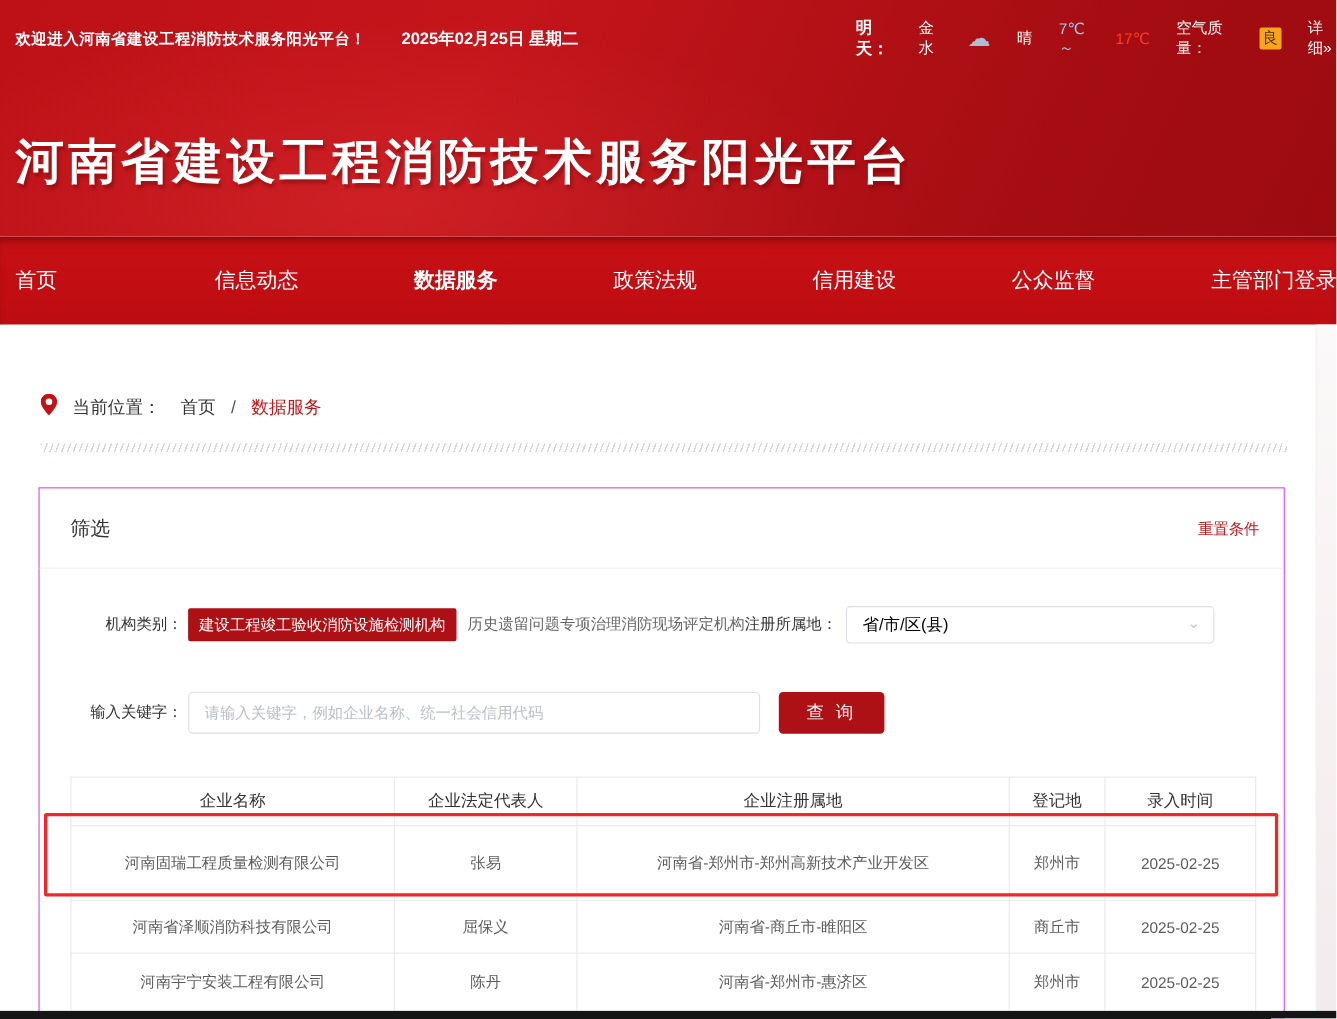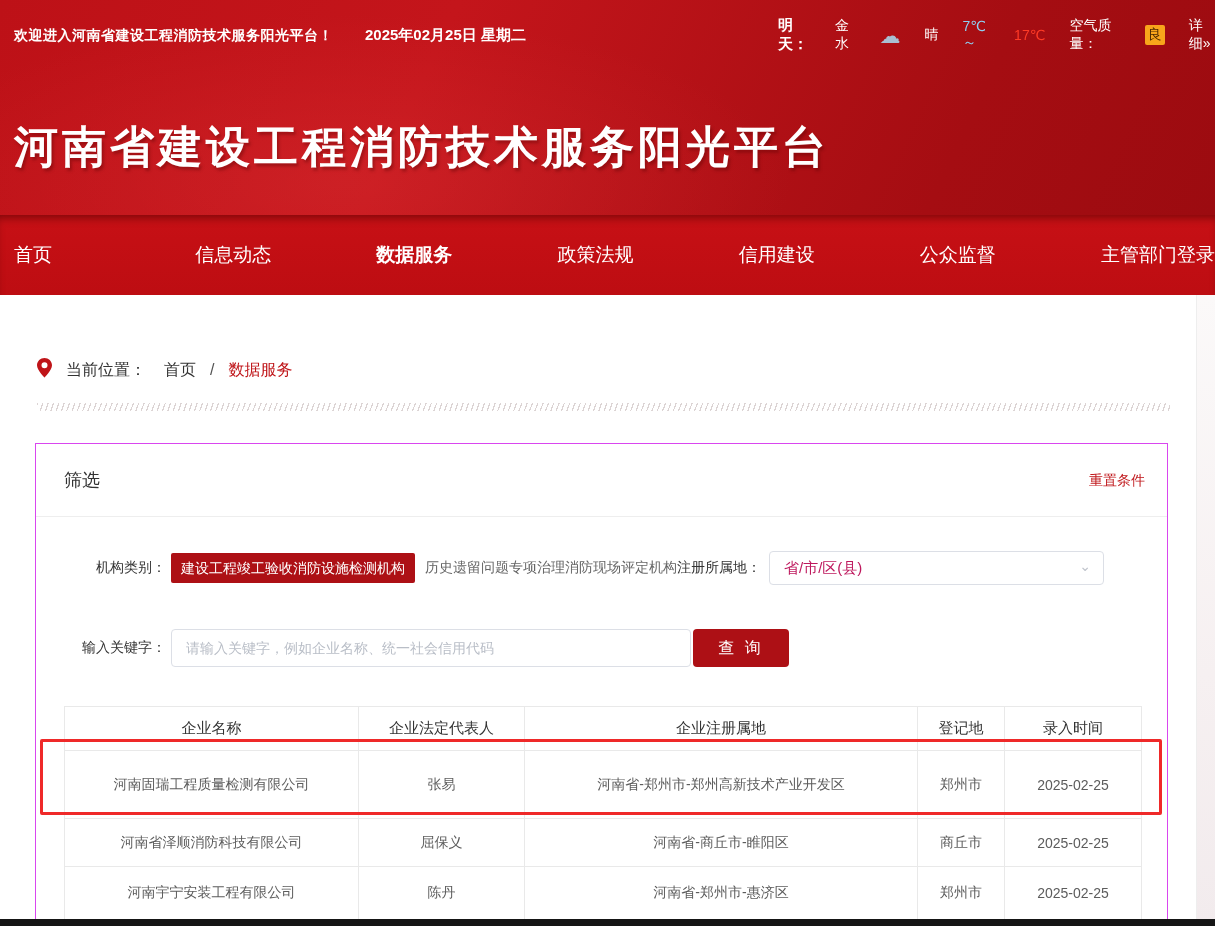--- a/index.html
+++ b/index.html
@@ -79,32 +79,32 @@
     margin-left:5px; background:#ad1015; color:#fff; font-size:14px;
     height:30px; line-height:30px; padding:0 10px; border-radius:2px; cursor:pointer; white-space:nowrap;
   }
   .chip-plain { margin-left:10px; font-size:14px; color:#666; cursor:pointer; white-space:nowrap; }
   .region-label { font-size:14px; color:#333; white-space:nowrap; }
   .select-box {
     position:relative; margin-left:8px; width:335px; height:34px;
     border:1px solid #dcdfe6; border-radius:4px; background:#fff;
     display:flex; align-items:center; padding:0 30px 0 14px; cursor:pointer;
   }
-  .select-placeholder { color:#be185d; font-size:15px; }
+  .select-placeholder { color:#000000; font-size:15px; }
   .select-arrow { position:absolute; right:12px; top:6px; color:#c0c4cc; font-size:14px; }
   .f-row2 { position:absolute; left:0; top:185px; width:100%; height:38px; display:flex; align-items:center; }
   .keyword-input {
     margin-left:5px; width:520px; height:38px;
     border:1px solid #dcdfe6; border-radius:4px; padding:0 14px;
     font-size:14px; color:#333; outline:none;
     font-family:"Liberation Sans","DejaVu Sans",sans-serif;
   }
   .keyword-input::placeholder { color:#b9bec7; }
   .search-btn {
-    margin-left:2px; width:96px; height:38px; border:none; border-radius:4px;
+    margin-left:17px; width:96px; height:38px; border:none; border-radius:4px;
     background:#ad1015; color:#fff; font-size:16px; letter-spacing:3px; cursor:pointer;
     font-family:"Liberation Sans","DejaVu Sans",sans-serif;
   }
   
   .data-table {
     position:absolute; left:28px; top:262px; width:1077px;
     border-collapse:collapse; table-layout:fixed;
   }
   .data-table th, .data-table td {
     border:1px solid #e9e9e9; text-align:center; vertical-align:middle;

